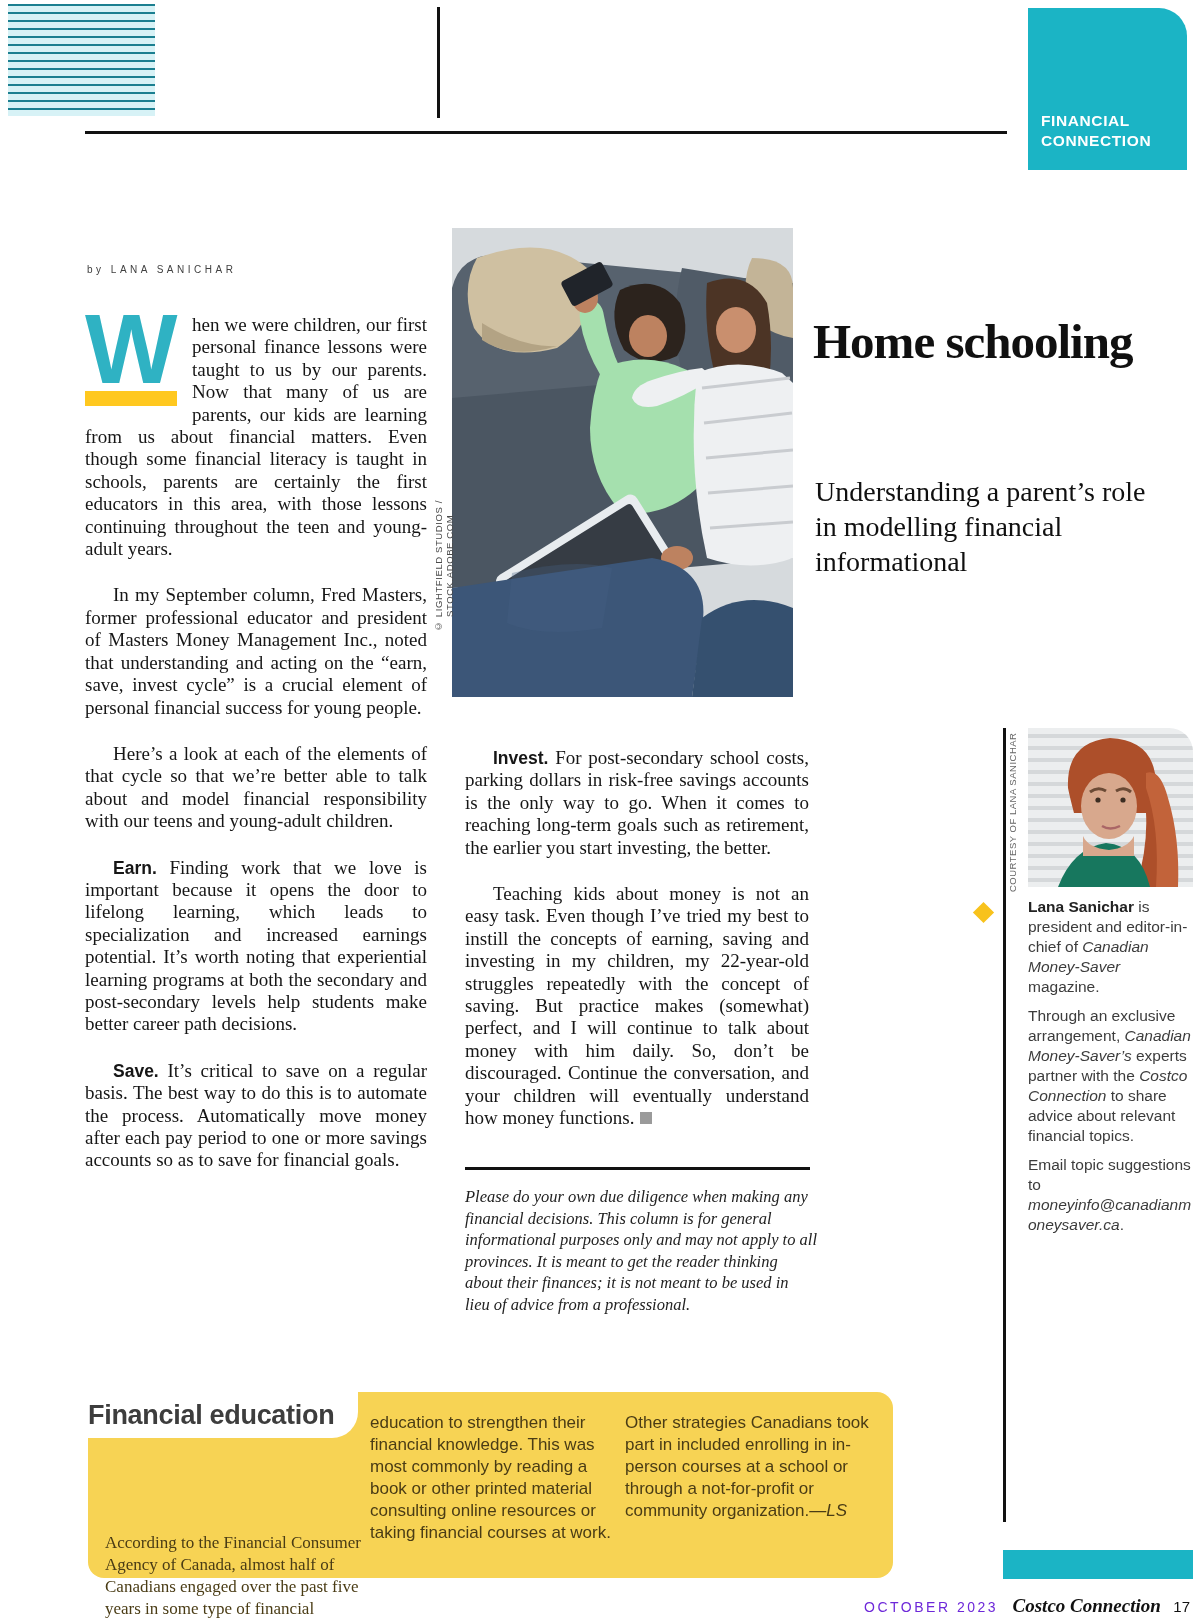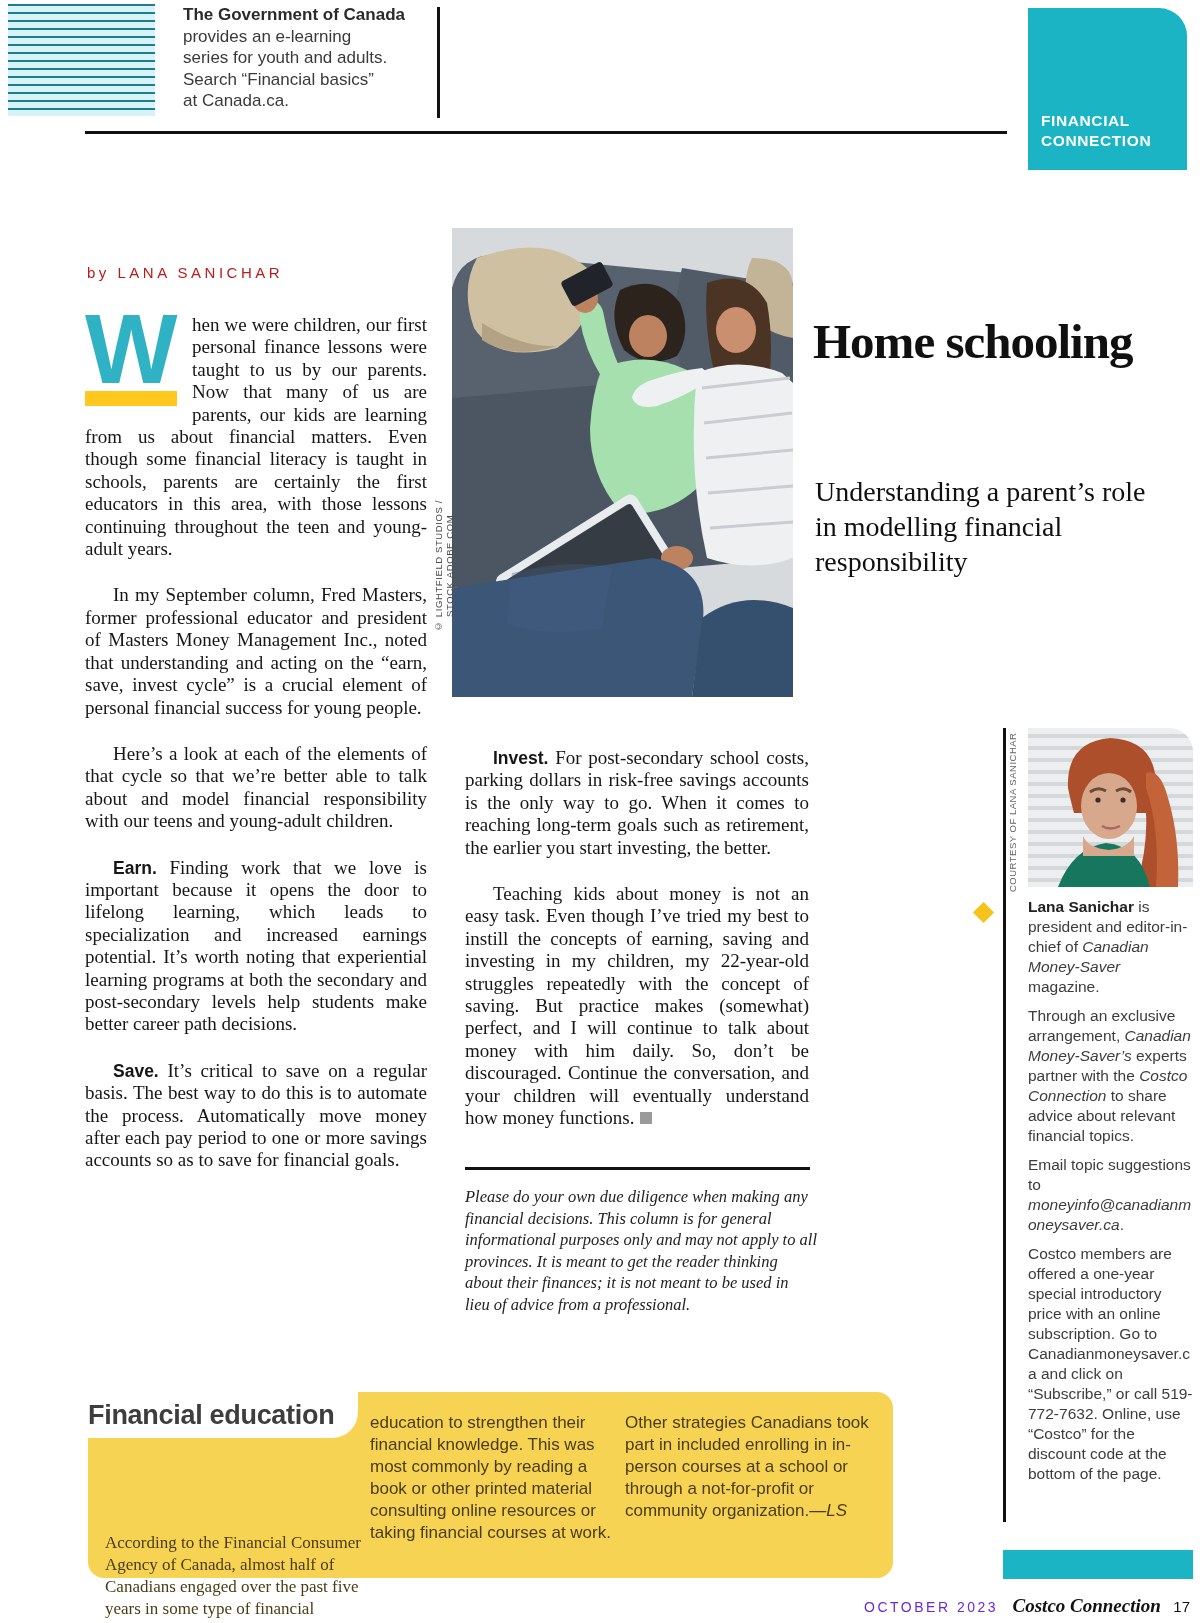--- a/index.html
+++ b/index.html
@@ -13,21 +13,21 @@
   .promo{left:183px;top:4px;width:268px;font-size:17px;line-height:21.5px;color:#3a3a3a;}
   .promo .b{font-weight:bold;color:#2b2b2b;}
   .vrule{left:437px;top:7px;width:3px;height:111px;background:#111;}
   .badge{left:1028px;top:8px;width:159px;height:162px;background:#1bb4c5;
     border-top-right-radius:28px;color:#fff;font-weight:bold;font-size:15.5px;
     line-height:19.5px;letter-spacing:.6px;}
   .badge .txt{position:absolute;left:13px;bottom:20px;}
   .toprule{left:85px;top:131px;width:922px;height:3px;background:#111;}
 
   
-  .byline{left:87px;top:264px;font-size:15px;letter-spacing:3.5px;color:#b91c1c;}
+  .byline{left:87px;top:264px;font-size:10px;letter-spacing:3.5px;color:#404040;}
   .serifcol{font-family:"Liberation Serif",serif;font-size:19px;line-height:22.4px;
     color:#161616;text-align:justify;}
   .serifcol p{margin:0;}
   .serifcol p.ind{text-indent:28px;margin-top:24px;}
   .col1{left:85px;top:314px;width:342px;}
   .dropwrap{float:left;width:97px;height:92px;margin-right:10px;}
   .dropcap{font-family:"Liberation Sans",sans-serif;font-weight:bold;font-size:98px;
     line-height:70px;color:#2fb2c3;letter-spacing:-3px;}
   .dropbar{width:92px;height:15px;background:#ffc81f;margin-top:7px;}
   .lead{font-family:"Liberation Sans",sans-serif;font-weight:bold;font-size:17.5px;}
@@ -76,27 +76,20 @@
   .footer .pg{font-size:15px;font-weight:normal;margin-left:8px;color:#111;}
 
   em{font-style:italic;} strong{font-weight:bold;}
 </style>
 </head>
 <body>
 
 <div class="page">
 
   <div class="abs stripes"></div>
-  <div class="abs promo">
-    <div class="b">The Government of Canada</div>
-    <div>provides an e-learning</div>
-    <div>series for youth and adults.</div>
-    <div>Search “Financial basics”</div>
-    <div>at Canada.ca.</div>
-  </div>
   <div class="abs vrule"></div>
   <div class="abs badge">
     <div class="txt">
       <div>FINANCIAL</div>
       <div>CONNECTION</div>
     </div>
   </div>
   <div class="abs toprule"></div>
 
   <div class="abs byline">by  LANA SANICHAR</div>
@@ -152,21 +145,21 @@
   <div class="abs photocredit">© LIGHTFIELD STUDIOS / STOCK.ADOBE.COM</div>
 
   <div class="abs serifcol col2">
     <p class="ind"><span class="lead">Invest.</span><span> For post-secondary school costs, parking dollars in risk-free savings accounts is the only way to go. When it comes to reaching long-term goals such as retirement, the earlier you start investing, the better.</span></p>
     <p class="ind"><span>Teaching kids about money is not an easy task. Even though I’ve tried my best to instill the concepts of earning, saving and investing in my children, my 22-year-old struggles repeatedly with the concept of saving. But practice makes (somewhat) perfect, and I will continue to talk about money with him daily. So, don’t be discouraged. Continue the conversation, and your children will eventually understand how money functions.</span><span class="endmark"></span></p>
   </div>
   <div class="abs rule2"></div>
   <div class="abs disclaimer">Please do your own due diligence when making any financial decisions. This column is for general informational purposes only and may not apply to all provinces. It is meant to get the reader thinking about their finances; it is not meant to be used in lieu of advice from a professional.</div>
 
   <div class="abs headline">Home schooling</div>
-  <div class="abs subhead">Understanding a parent’s role in modelling financial responsibility</div>
+  <div class="abs subhead">Understanding a parent’s role in modelling financial informational</div>
 
   <div class="abs siderule"></div>
   <div class="abs courtesy">COURTESY OF LANA SANICHAR</div>
   <div class="abs lanaphoto">
     <svg width="165" height="159" viewBox="0 0 165 159" xmlns="http://www.w3.org/2000/svg">
       <rect width="165" height="159" fill="#eceeef"></rect>
       <g stroke="#d5d8da" stroke-width="4">
         <path d="M0 8 H165 M0 20 H165 M0 32 H165 M0 44 H165 M0 56 H165 M0 68 H165 M0 80 H165 M0 92 H165 M0 104 H165 M0 116 H165 M0 128 H165 M0 140 H165 M0 152 H165"></path>
       </g>
       <g>
@@ -180,21 +173,20 @@
       <path d="M74 98 Q82 103 92 98" stroke="#a66" stroke-width="2.5" fill="none"></path>
       <path d="M30 159 Q45 120 78 115 Q112 118 122 159 Z" fill="#17775e"></path>
       <path d="M55 108 Q60 120 81 122 Q100 120 106 108 L106 128 L55 128 Z" fill="#d8a88d"></path>
     </svg>
   </div>
   <div class="abs diamond"></div>
   <div class="abs bio">
     <p><strong>Lana Sanichar</strong><span> is president and editor-in-chief of </span><em>Canadian Money-Saver</em><span> magazine.</span></p>
     <p><span>Through an exclusive arrangement, </span><em>Canadian Money-Saver’s</em><span> experts partner with the </span><em>Costco Connection</em><span> to share advice about relevant financial topics.</span></p>
     <p><span>Email topic suggestions to </span><em>moneyinfo@canadianmoneysaver.ca</em><span>.</span></p>
-    <p><span>Costco members are offered a one-year special introductory price with an online subscription. Go to Canadianmoneysaver.ca and click on “Subscribe,” or call 519-772-7632. Online, use “Costco” for the discount code at the bottom of the page.</span></p>
   </div>
   <div class="abs tealbox2"></div>
 
   <div class="abs factbox"></div>
   <div class="abs notch"></div>
   <div class="abs facttitle">Financial education</div>
   <div class="abs factcol fc1">According to the Financial Consumer Agency of Canada, almost half of Canadians engaged over the past five years in some type of financial</div>
   <div class="abs factcol fc2">education to strengthen their financial knowledge. This was most commonly by reading a book or other printed material  consulting online resources or taking financial courses at work.</div>
   <div class="abs factcol fc3"><span>Other strategies Canadians took part in included enrolling in in-person courses at a school or through a not-for-profit or community organization.</span><em>—LS</em></div>
 

